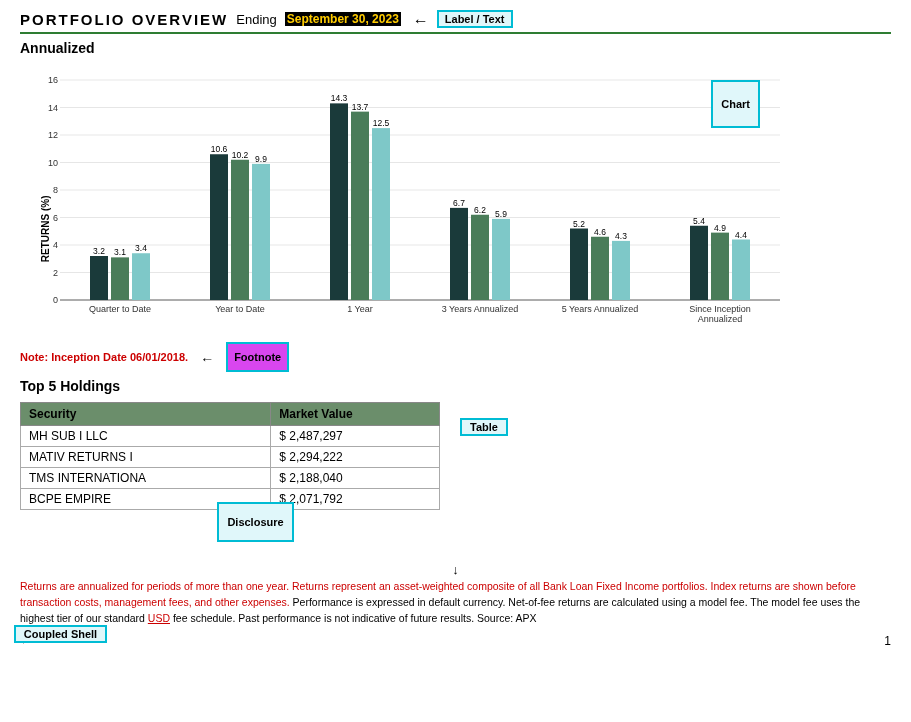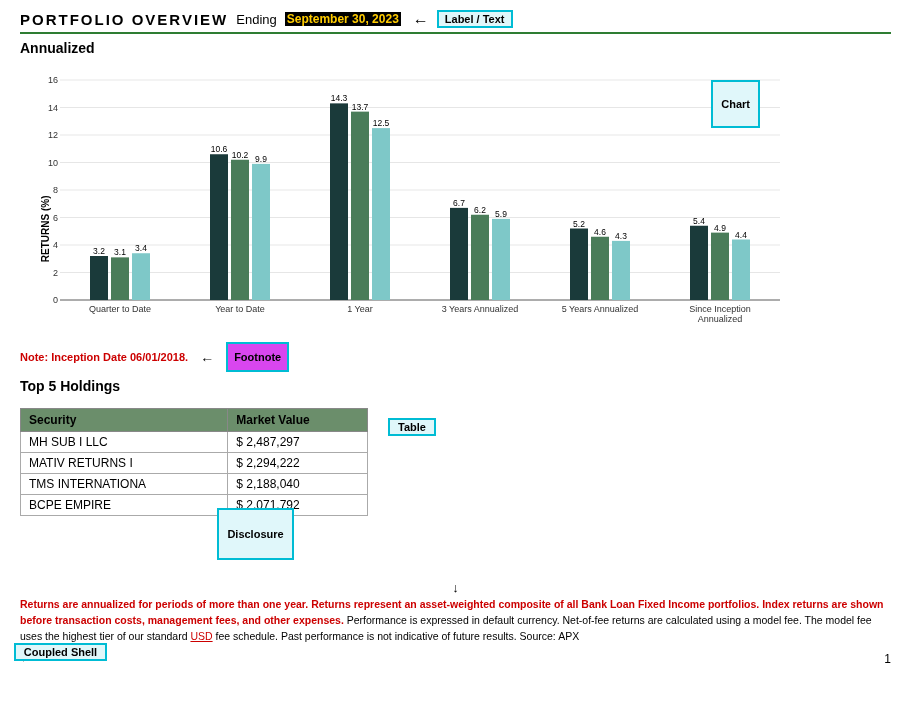--- a/index.html
+++ b/index.html
@@ -88,23 +88,23 @@
       color: #000;
       padding: 7px 6px;
       font-size: 11px;
       font-weight: bold;
     }
     .footnote-arrow {
       font-size: 14px;
     }
     table.holdings {
       border-collapse: collapse;
-      width: 348px;
+      width: 420px;
       font-size: 12px;
-      margin-top: 10px;
+      margin-top: 4px;
       padding-left: 40px;
     }
     table.holdings th {
       background: #6b8e6b;
       color: #000;
       border: 1px solid #888;
       padding: 4px 8px;
       text-align: left;
     }
     table.holdings td {
@@ -129,35 +129,35 @@
       align-items: flex-start;
     }
     .disclosure-section {
       margin-top: 10px;
       position: relative;
     }
     .disclosure-badge {
       border: 2px solid #00bcd4;
       background: #e0f7fa;
       color: #000;
-      padding: 18px 8px;
+      padding: 12px 8px;
       font-size: 11px;
       font-weight: bold;
       position: absolute;
       right: 200px;
       top: -18px;
     }
     .disclosure-text {
       font-size: 10.5px;
       color: #000;
       line-height: 1.5;
     }
     .disclosure-text .red-highlight {
       color: #cc0000;
-      font-weight: bold;
+      font-weight: normal;
       text-align: center;
     }
     .disclosure-text .usd-highlight {
       color: #cc0000;
       text-decoration: underline;
     }
     .coupled-shell-badge {
       border: 2px solid #00bcd4;
       background: #e0f7fa;
       color: #000;

